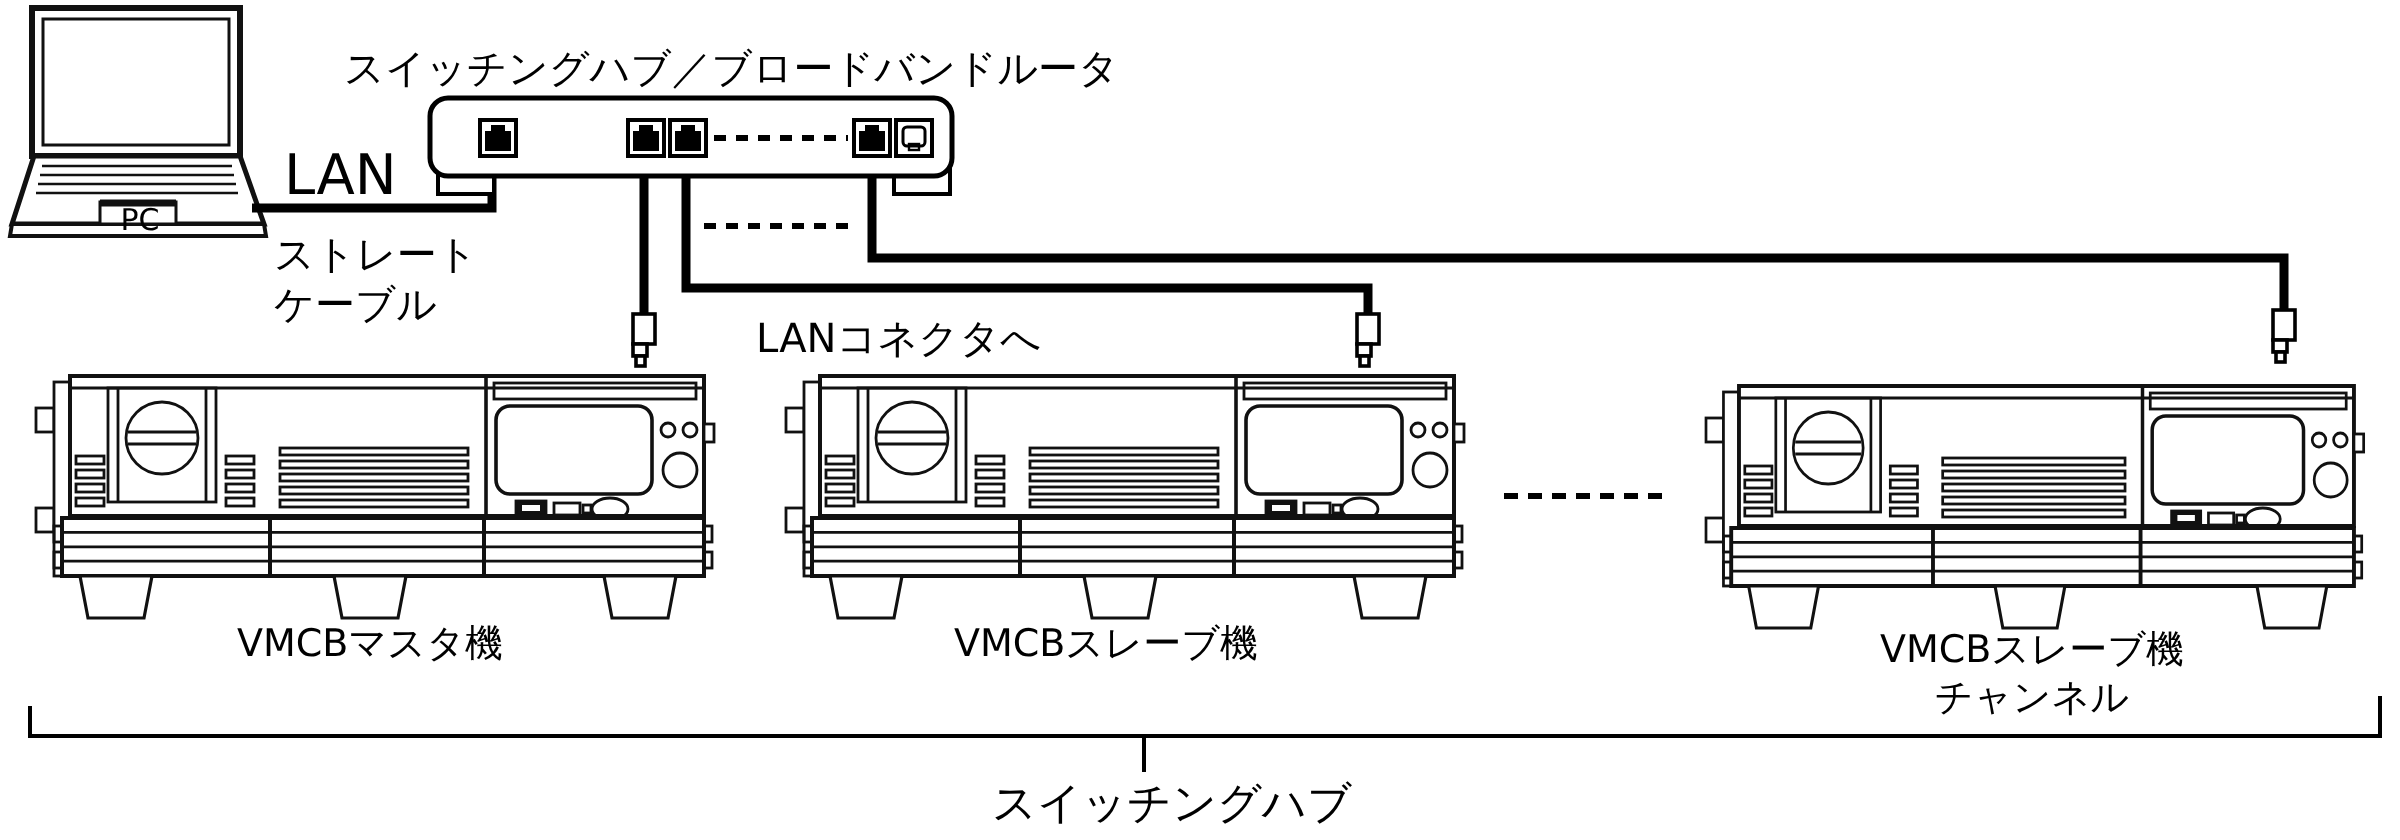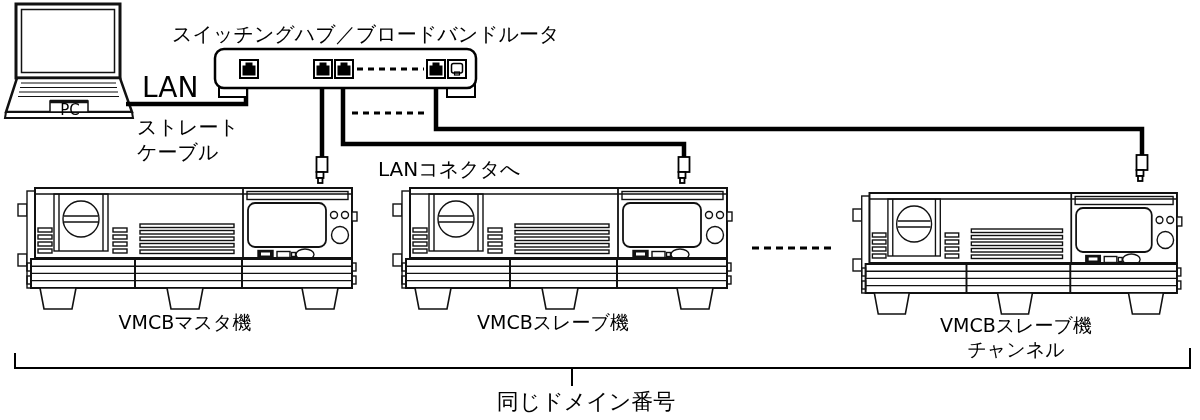--- a/index.html
+++ b/index.html
@@ -173,14 +173,14 @@
     <div>VMCBマスタ機</div>
   </div>
   <div class="lbl dev-lbl dev2">
     <div>VMCBスレーブ機</div>
   </div>
   <div class="lbl dev-lbl dev3">
     <div>VMCBスレーブ機</div>
     <div>チャンネル</div>
   </div>
 
-  <div class="lbl domain-lbl">同じドメイン番号</div>
+  <div class="lbl domain-lbl">スイッチングハブ</div>
 </div>
 
 </body></html>

